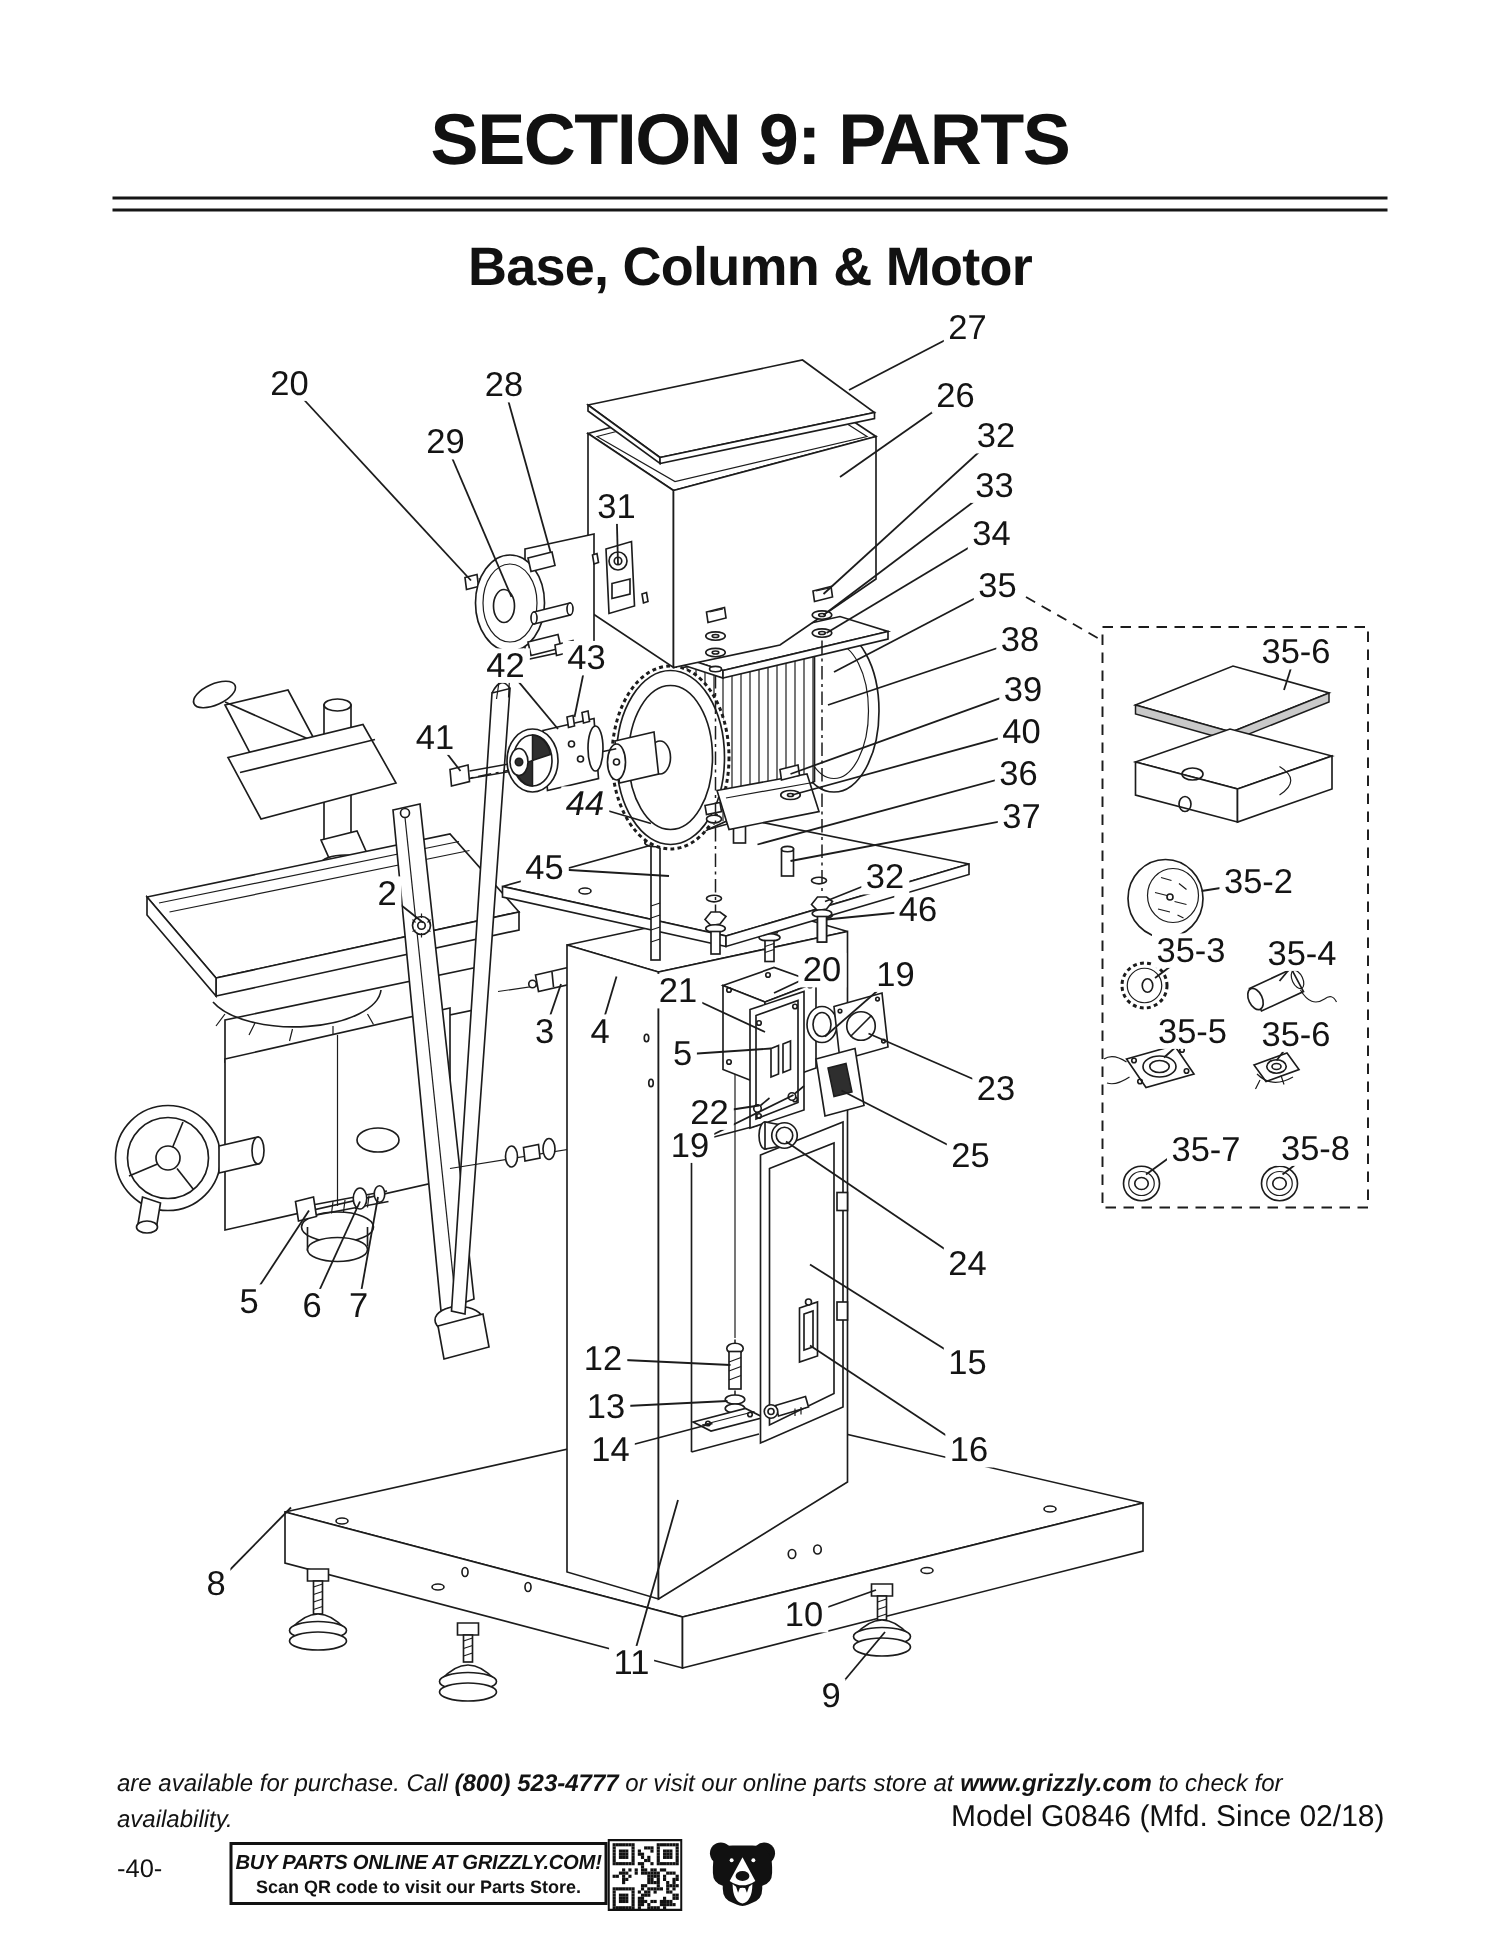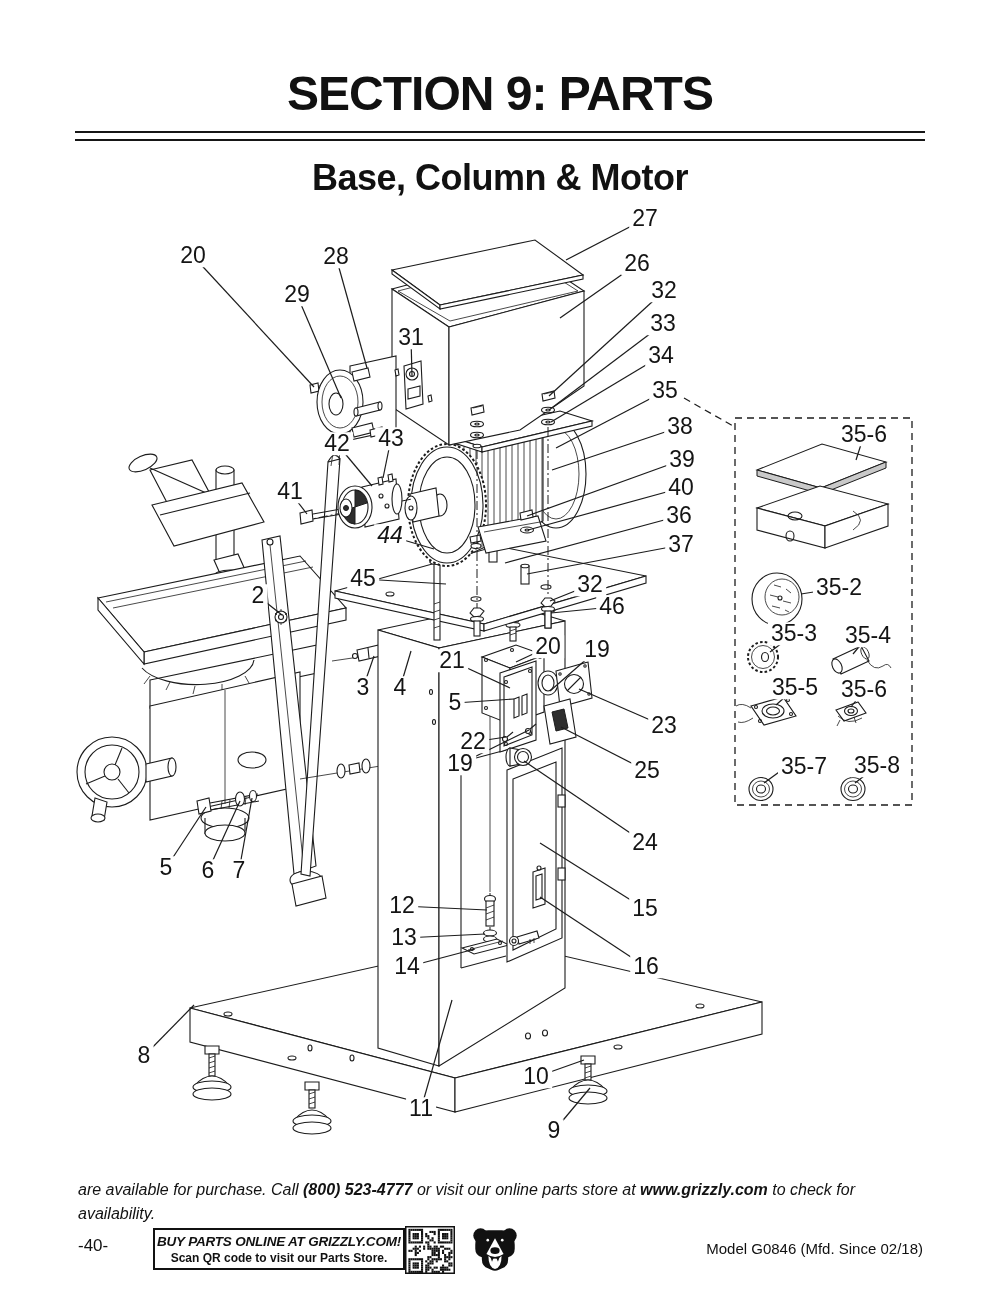--- a/index.html
+++ b/index.html
@@ -19,21 +19,21 @@
   .note{top:1178px;left:78px;width:845px;font-size:16px;line-height:24px;color:#131313;}
   .note .jline{text-align:justify;text-align-last:justify;}
   .note .b{font-weight:bold;font-style:normal;}
   .note .i{font-style:italic;}
   .note .bi{font-weight:bold;font-style:italic;}
   
   .page-num{top:1236px;left:78px;font-size:17px;}
   .parts-box{top:1228px;left:153px;width:248px;height:38px;border:2px solid #111;text-align:center;}
   .parts-box .l1{font-size:13.5px;font-weight:bold;font-style:italic;margin-top:4px;letter-spacing:-0.2px;}
   .parts-box .l2{font-size:12px;font-weight:bold;margin-top:2px;}
-  .model-text{top:1240px;right:77px;font-size:15px;text-align:right;}
+  .model-text{top:1200px;right:77px;font-size:20px;text-align:right;}
   svg .ln{stroke:#1c1c1c;stroke-width:1.1;fill:none;}
   svg .w{stroke:#1c1c1c;stroke-width:1.1;fill:#ffffff;}
   svg .dk{stroke:#1c1c1c;stroke-width:1;fill:#2e2e2e;}
   svg .gy{stroke:#1c1c1c;stroke-width:1;fill:#c9c9c9;}
   svg .thin{stroke:#1c1c1c;stroke-width:0.8;fill:none;}
   svg .ld{stroke:#1c1c1c;stroke-width:1.2;fill:none;}
   svg .dash{stroke:#1c1c1c;stroke-width:1;fill:none;stroke-dasharray:9 3 2 3;}
   svg .dash2{stroke:#1c1c1c;stroke-width:1.2;fill:none;stroke-dasharray:7 5;}
   svg .teeth{stroke:#1c1c1c;stroke-width:2;fill:#fff;stroke-dasharray:2.6 2.2;}
 </style>

